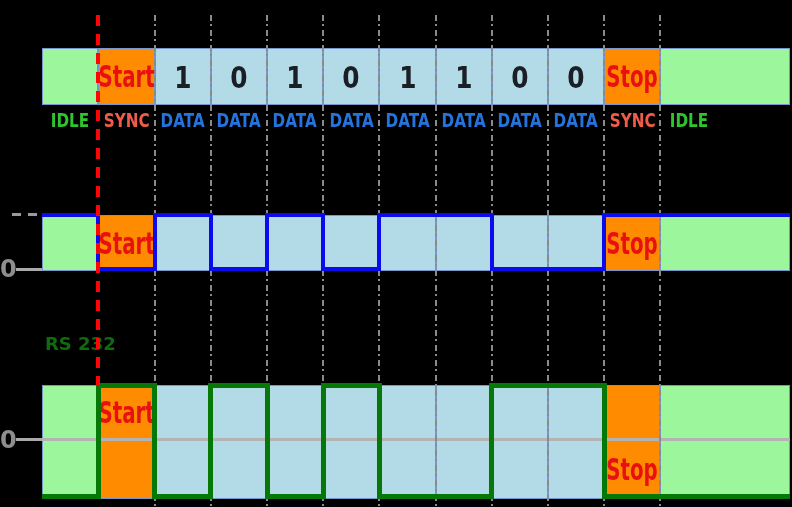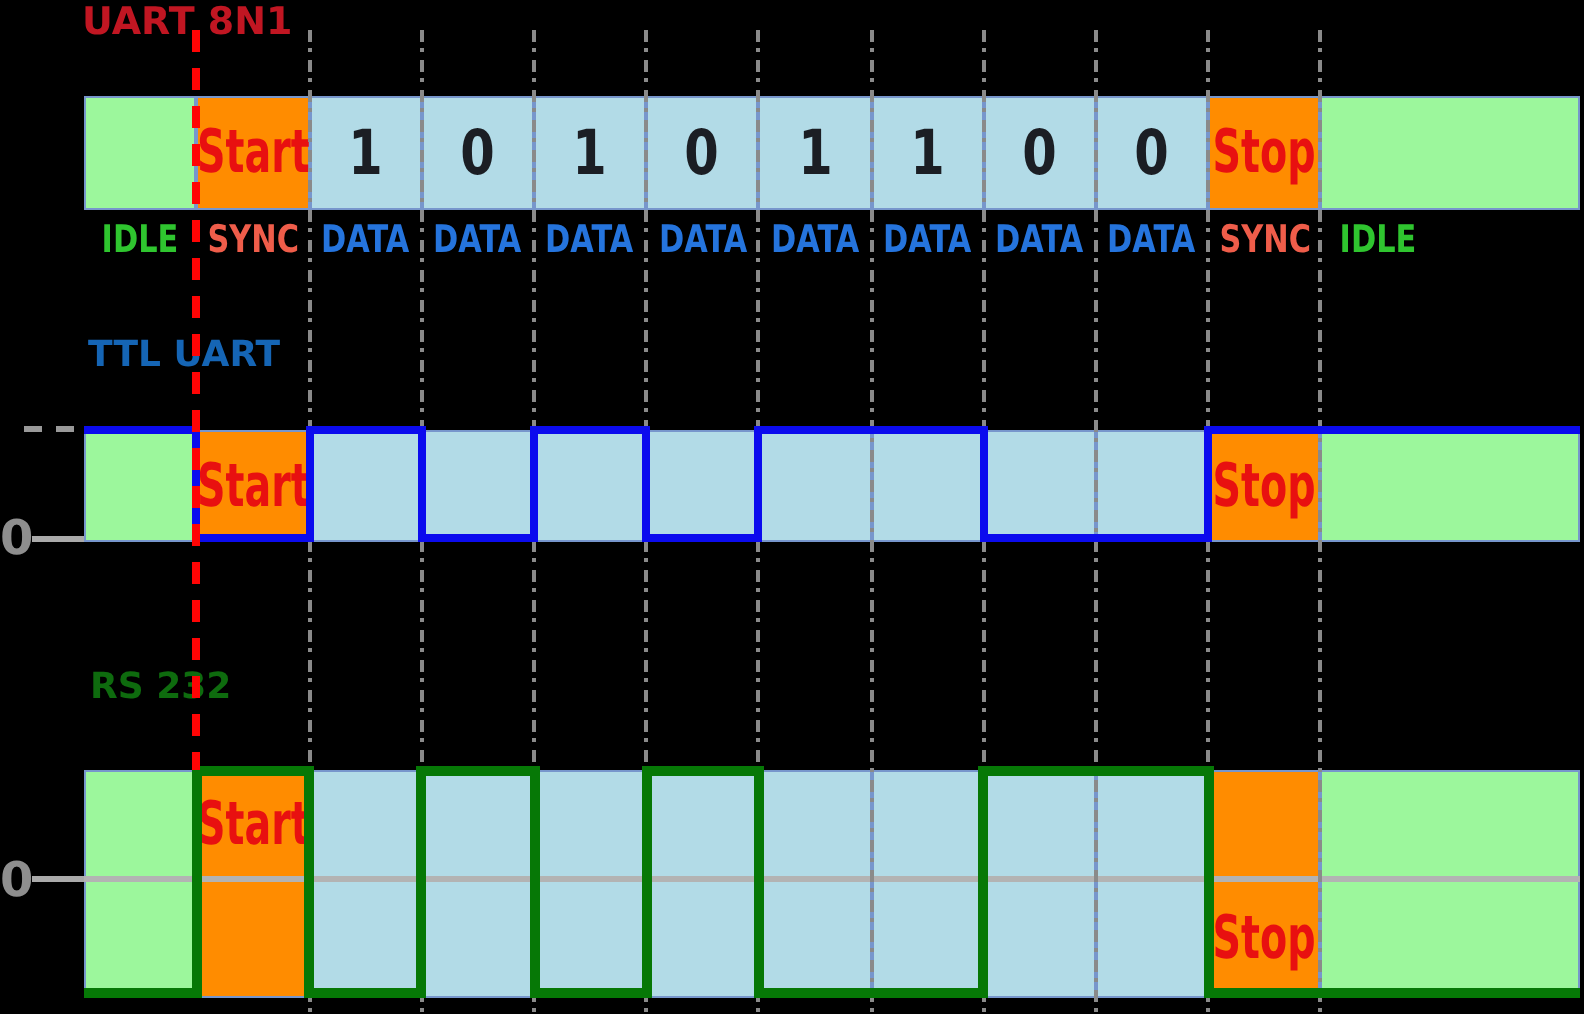--- a/index.html
+++ b/index.html
@@ -24,23 +24,21 @@
   .sec-title{position:absolute;z-index:2;font-weight:bold;white-space:nowrap;}
   .zero-label{position:absolute;z-index:2;font-size:24px;font-weight:bold;color:#8e8e8e;
     width:16px;text-align:right;line-height:24px;}
   .axis-line{position:absolute;z-index:3;}
 </style>
 </head>
 <body>
 
 <div class="stage">
 
-  <div class="abs sec-title" style="left: 41px; top: 0px; font-size: 19px; color: rgb(193, 22, 34);">UART 8N1</div>
-
-  <div class="abs sec-title" style="left: 44px; top: 167px; font-size: 18px; color: rgb(21, 101, 181);">TTL UART</div>
+
 
   <div class="abs sec-title" style="left: 45px; top: 333px; font-size: 18px; color: rgb(14, 107, 14);">RS 232</div>
 
   <div class="abs" style="left:12px;top:213px;width:29px;height:3px;z-index:1;
               background:repeating-linear-gradient(to right,#999 0 9px,transparent 9px 16px);"></div>
 
   <div class="zero-label" style="left: 0px; top: 257px; color: rgb(142, 142, 142);">0</div>
   <div class="axis-line" style="left:16px;top:268px;width:26px;height:3px;background:#aaa;"></div>
 
   <div class="zero-label" style="left: 0px; top: 428px; color: rgb(142, 142, 142);">0</div>

